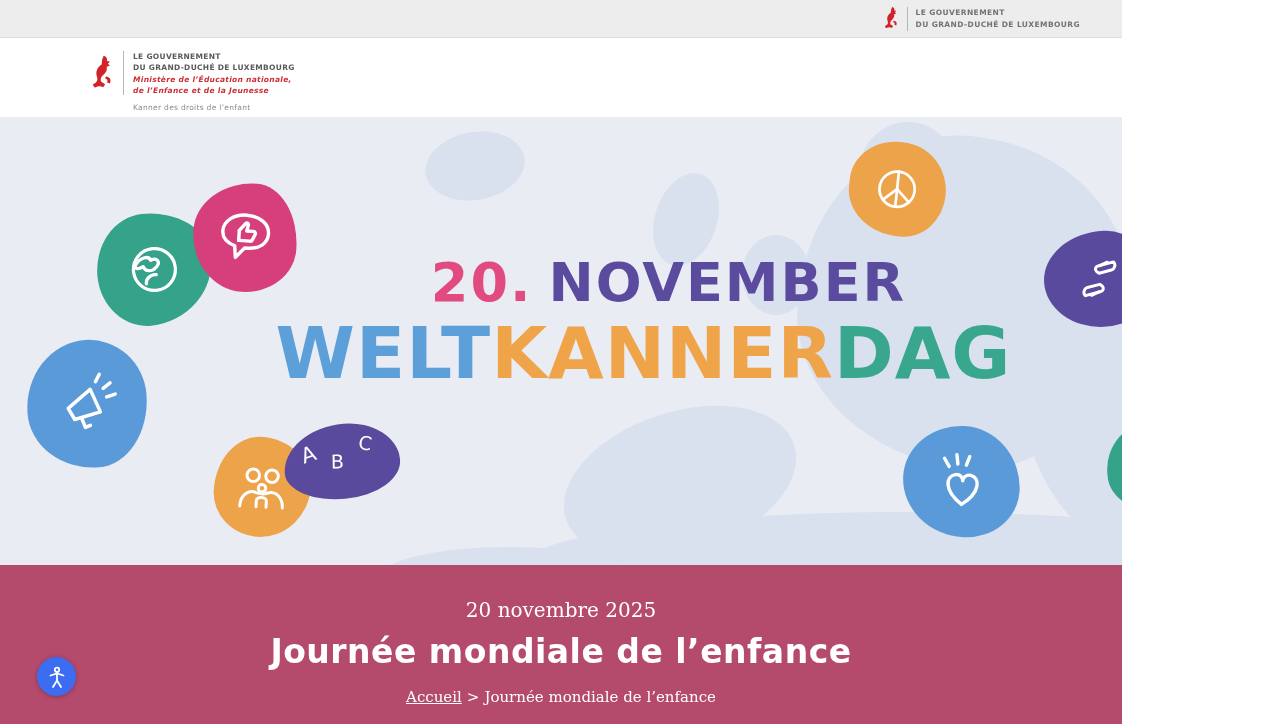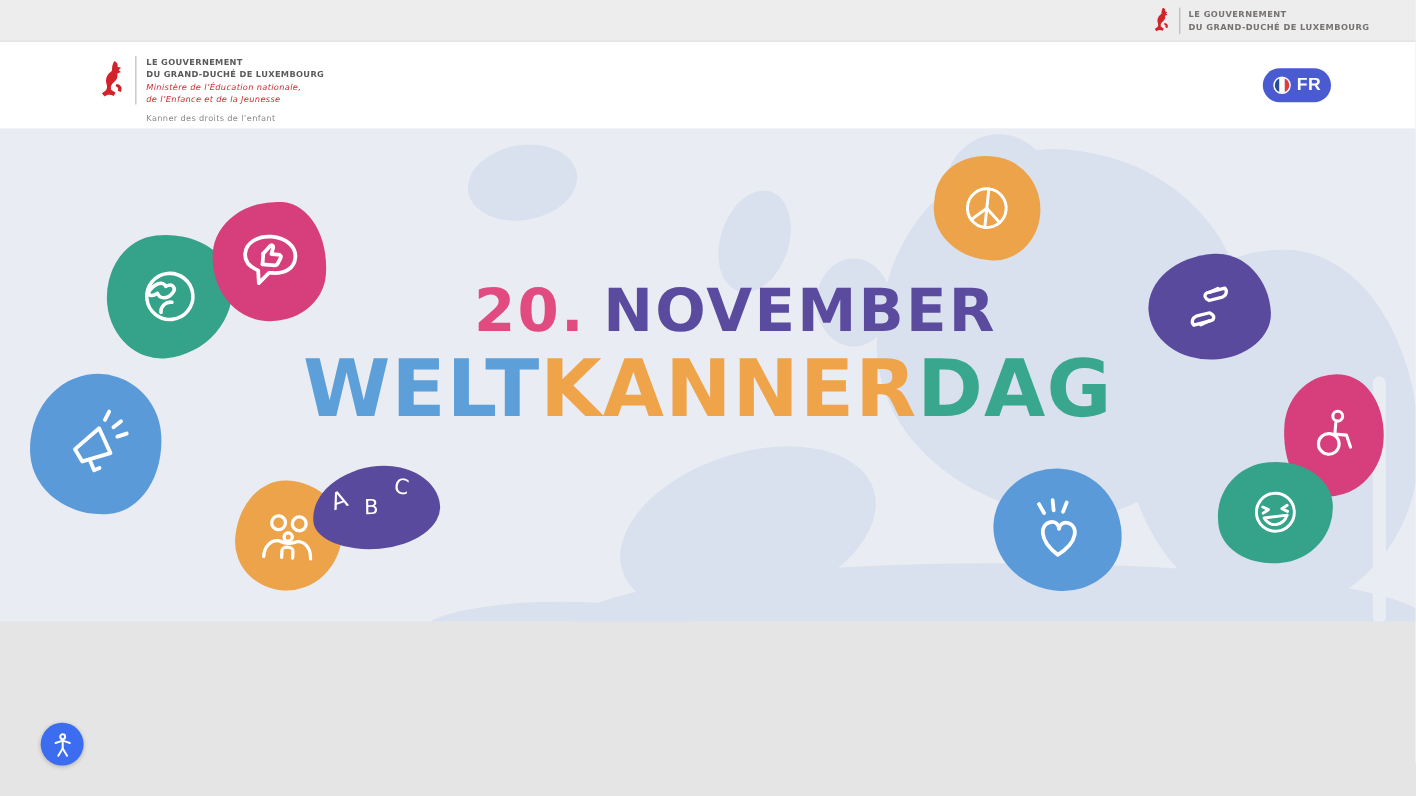--- a/index.html
+++ b/index.html
@@ -1,20 +1,20 @@
 <!DOCTYPE html>
 <html><head>
 <meta charset="utf-8">
 <style>
   * { margin:0; padding:0; box-sizing:border-box; }
   html,body { background:#ffffff; }
   .page {
-    position:relative; width:1287px; height:724px; overflow:hidden;
+    position:relative; width:1122px; height:724px; overflow:hidden;
     font-family:"DejaVu Sans","Liberation Sans",sans-serif;
-    background:#e5e5e5;
+    background:#eab308;
   }
   
   .topbar {
     position:absolute; top:0; left:0; width:100%; height:38px;
     background:#ededed; border-bottom:1px solid #dcdcdc;
   }
   .topbar-logo {
     position:absolute; right:42px; top:5px; display:flex; align-items:center;
     text-decoration:none; cursor:pointer;
   }
@@ -25,21 +25,21 @@
   .header {
     position:absolute; top:38px; left:0; width:100%; height:79px; background:#ffffff;
   }
   .brand {
     position:absolute; left:84px; top:13px; display:flex; align-items:flex-start; cursor:pointer;
   }
   .brand .lion { width:30px; height:40px; margin-top:2px; }
   .brand .vdiv { width:1px; height:44px; background:#b5b5b5; margin:0 9px; }
   .brand-lines { font-size:7.5px; line-height:1.5; letter-spacing:.3px; }
   .brand-lines .gov { font-weight:bold; color:#5a5a5a; }
-  .brand-lines .ministry { font-style:italic; color:#cc2e34; }
+  .brand-lines .ministry { font-style:italic; color:#cc2e34;font-weight:bold; }
   .brand-lines .service { color:#8a8a8a; margin-top:6px; }
   .mainnav {
     position:absolute; left:337px; top:0; height:79px;
     display:flex; align-items:center; gap:37px;
   }
   .mainnav a {
     font-size:16px; font-weight:bold; letter-spacing:.4px;
     color:#b22a5e; text-decoration:none; cursor:pointer; white-space:nowrap;
   }
   .lang-pill {
@@ -276,20 +276,27 @@
     </div>
 
     <div class="hero-date">
       <span class="day">20.</span><span class="month">NOVEMBER</span>
     </div>
     <div class="hero-title">
       <span class="p1">WELT</span><span class="p2">KANNER</span><span class="p3">DAG</span>
     </div>
   </div>
 
+  <div class="banner">
+    <div class="banner-date">20 novembre 2025</div>
+    <h1 class="banner-title">Journée mondiale de l’enfance</h1>
+    <div class="breadcrumb">
+      <a>Accueil</a><span class="sep">&gt;</span><span>Journée mondiale de l’enfance</span>
+    </div>
+  </div>
 
   <button class="a11y-btn">
     <svg viewBox="0 0 24 24">
       <circle cx="12" cy="4.8" r="2.2"></circle>
       <path d="M5.5 10.5 L12 8.3 L18.5 10.5"></path>
       <path d="M12 8.8 V15.5"></path>
       <path d="M12 15.5 L8 22"></path>
       <path d="M12 15.5 L16 22"></path>
     </svg>
   </button>

